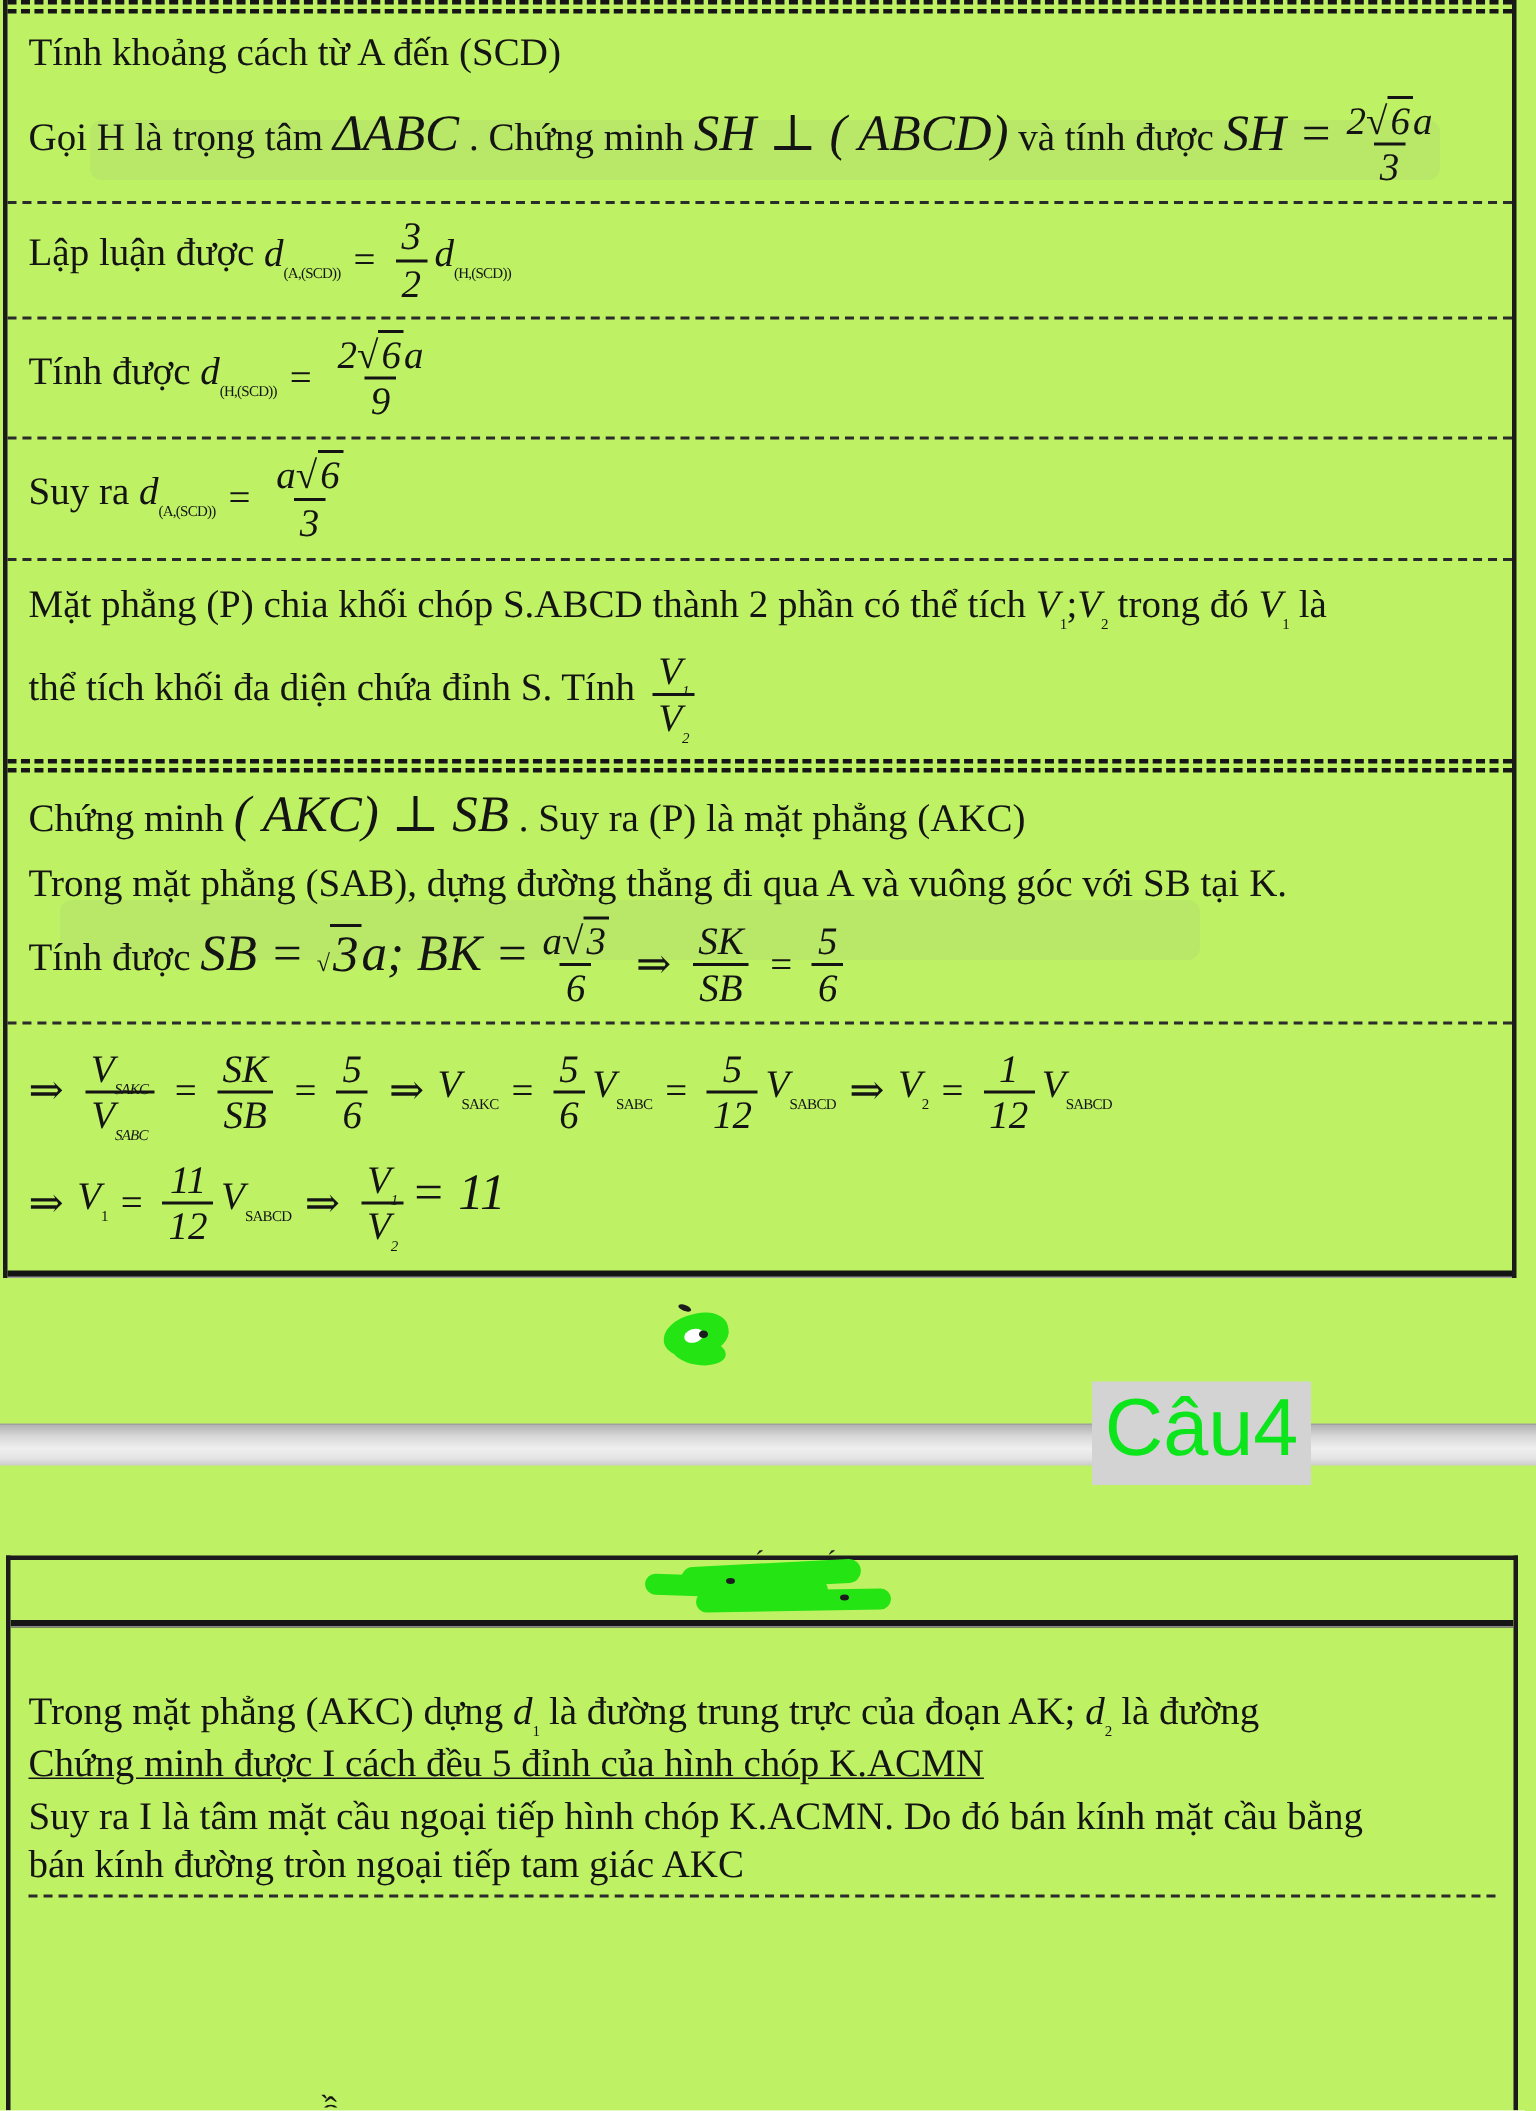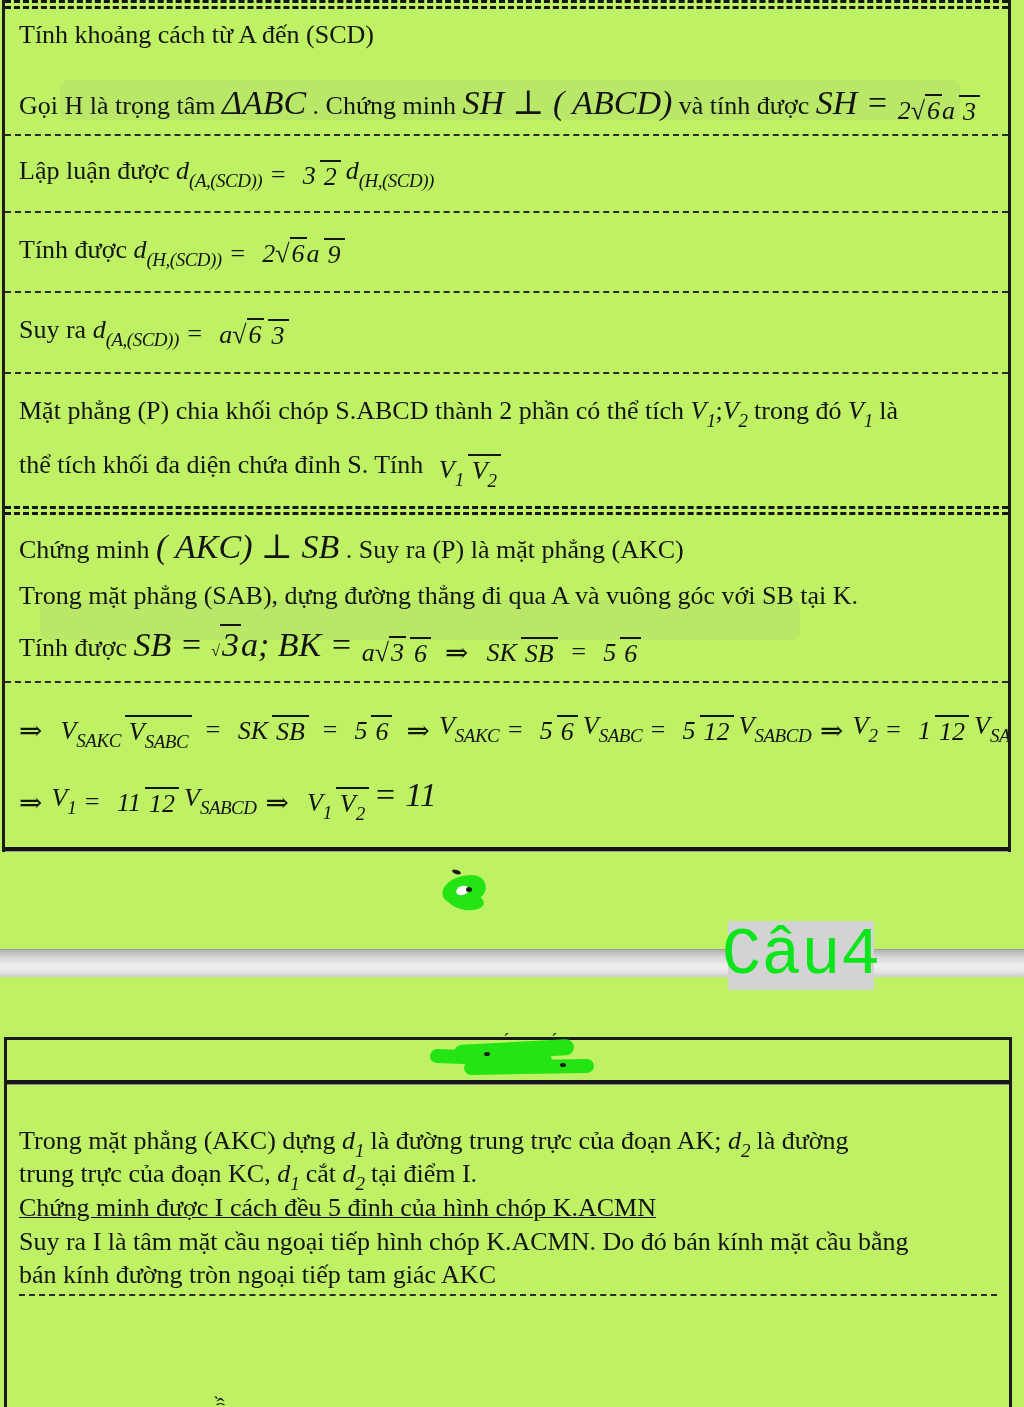--- a/index.html
+++ b/index.html
@@ -13,24 +13,24 @@
   .dband{height:9px;display:flex;flex-direction:column;justify-content:space-between;}
   .dband i{display:block;height:0;border-top:3px dashed #161616;}
   .sep{height:0;border-top:2px dashed #2b2b2b;}
   .solidsep{height:4px;background:#161616;border-bottom:1px solid #8a8a8a;}
   .t1bottom{height:4px;background:#141414;border-bottom:1px solid #9a9a9a;}
   .row{box-sizing:border-box;padding:0 14px;display:flex;flex-direction:column;justify-content:center;overflow:hidden;}
   .line{white-space:nowrap;line-height:1.25;}
   
   .rm{font-style:normal;font-size:26px;}
   .it{font-style:italic;font-size:34px;}
-  sub{font-size:19px;font-style:italic;vertical-align:-8px;letter-spacing:-0.5px;line-height:0;}
+  sub{font-size:10px;vertical-align:-8px;letter-spacing:-0.5px;line-height:0;}
   .pair{white-space:nowrap;font-size:26px;}
   .pair i{font-style:italic;}
-  .frac{display:inline-flex;flex-direction:row;align-items:center;vertical-align:middle;
+  .frac{display:inline-flex;flex-direction:column;align-items:center;vertical-align:middle;
         margin:0 5px;font-size:26px;font-style:italic;line-height:1.12;text-align:center;}
   .frac .nn{padding:0 4px;}
   .frac .dd{border-top:2px solid #141414;padding:0 4px;}
   .frac i{font-style:italic;}
   .sq{white-space:nowrap;}
   .rsym{font-style:normal;}
   .rad{border-top:2px solid #141414;padding:0 2px;}
   .imp{font-style:normal;font-size:28px;margin:0 9px;vertical-align:middle;}
   .eq{font-style:italic;font-size:26px;margin:0 7px;vertical-align:middle;}
   
@@ -46,22 +46,22 @@
   .p2{margin-top:32px;line-height:46px;}
   .p3{margin-top:2px;line-height:31px;text-decoration:underline;}
   .p4{line-height:31.5px;}
   .t2dash{margin-top:3px;height:0;border-top:2px dashed #2b2b2b;}
   .cutoff{position:absolute;left:214px;top:1392px;height:13px;overflow:hidden;font-size:26px;}
   
   .graybar{position:absolute;left:0;top:949px;width:1024px;height:27px;
            border-top:1px solid #a0a0a0;
            background:linear-gradient(180deg,#b2b2b2 0%,#d8d8d8 28%,#efefef 58%,#e4e4e4 82%,#cccccc 100%);}
   .badge{position:absolute;left:728px;top:921px;width:146px;height:69px;background:#d3d3d3;
-         display:flex;align-items:center;justify-content:center;
-         font-family:Liberation Mono, monospace;font-size:66px;color:#0ce51c;}
+         display:flex;align-items:flex-start;justify-content:center;
+         font-family:Liberation Sans, sans-serif;font-size:54px;color:#0ce51c;}
   .scrib,.scrib *{position:absolute;}
   .blob{background:#24e413;}
   .scrib1{left:436px;top:872px;width:56px;height:44px;}
   .scrib2{left:430px;top:1040px;width:166px;height:38px;}
   .speck{background:#1c1c1c;border-radius:50%;}
   .accent{position:absolute;font-size:20px;color:#222;font-family:"Liberation Serif",serif;}
   .smudge{position:absolute;background:rgba(150,150,150,0.10);border-radius:8px;}
 </style>
 </head>
 <body>
@@ -215,23 +215,20 @@
   </div>
 
   <div class="tbl t2">
     <div class="t2head"></div>
     <div class="solidsep"></div>
     <div class="t2body">
       <div class="p2">
         <div class="line">
           <span class="rm">Trong mặt phẳng (AKC) dựng </span><span class="pair"><i>d</i><sub>1</sub></span><span class="rm"> là đường trung trực của đoạn AK; </span><span class="pair"><i>d</i><sub>2</sub></span><span class="rm"> là đường</span>
         </div>
-        <div class="line">
-          <span class="rm">trung trực của đoạn KC, </span><span class="pair"><i>d</i><sub>1</sub></span><span class="rm"> cắt </span><span class="pair"><i>d</i><sub>2</sub></span><span class="rm"> tại điểm I.</span>
-        </div>
       </div>
       <div class="p3 line">
         <span class="rm">Chứng minh được I cách đều 5 đỉnh của hình chóp K.ACMN</span>
       </div>
       <div class="p4">
         <div class="line"><span class="rm">Suy ra I là tâm mặt cầu ngoại tiếp hình chóp K.ACMN. Do đó bán kính mặt cầu bằng</span></div>
         <div class="line"><span class="rm">bán kính đường tròn ngoại tiếp tam giác AKC</span></div>
       </div>
       <div class="t2dash"></div>
     </div>

